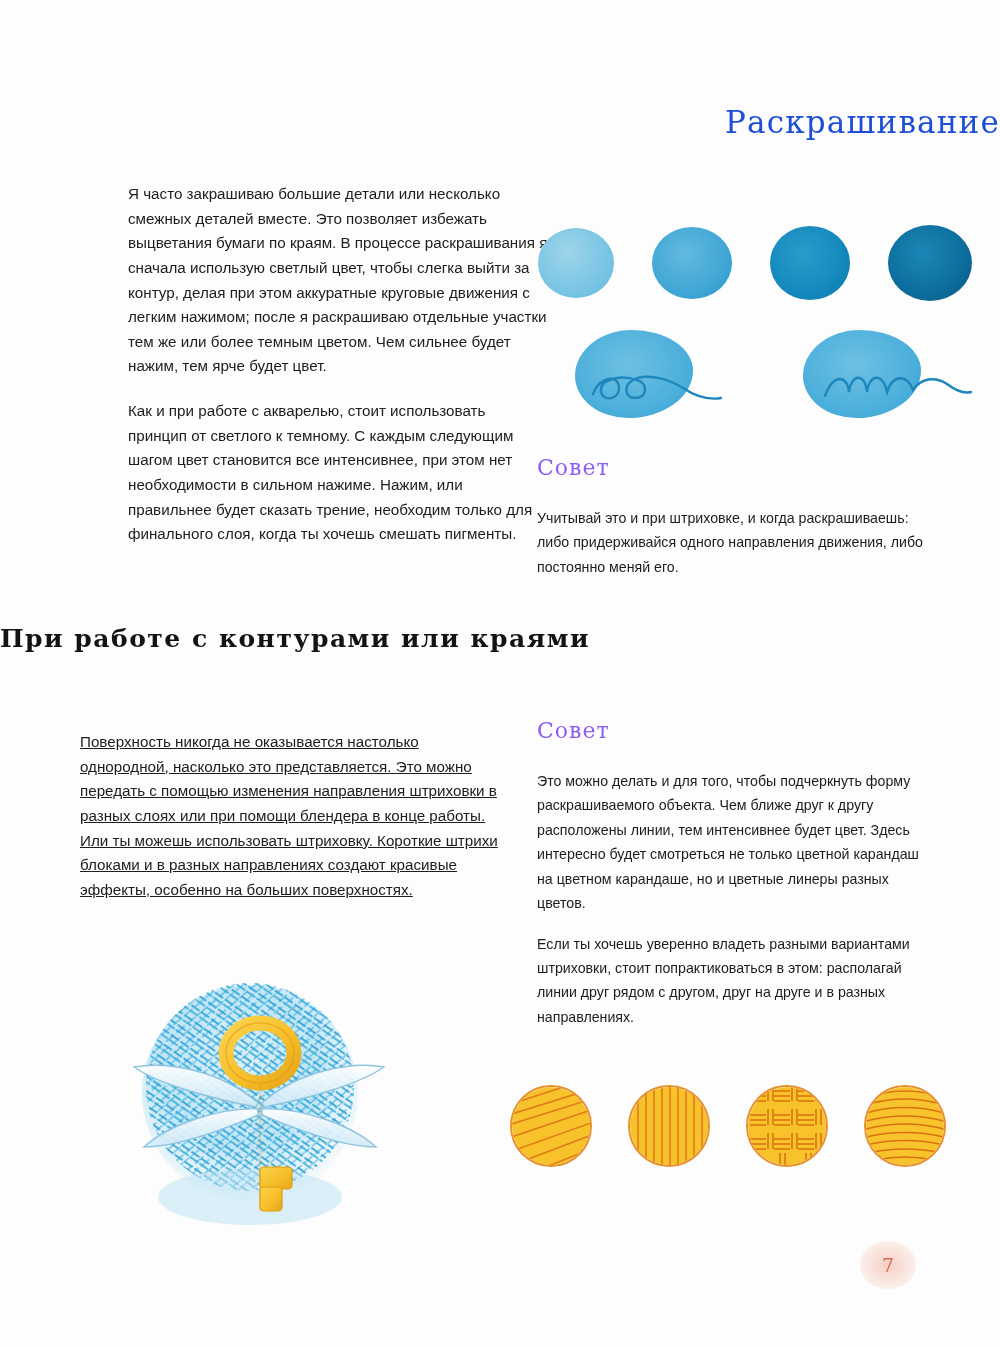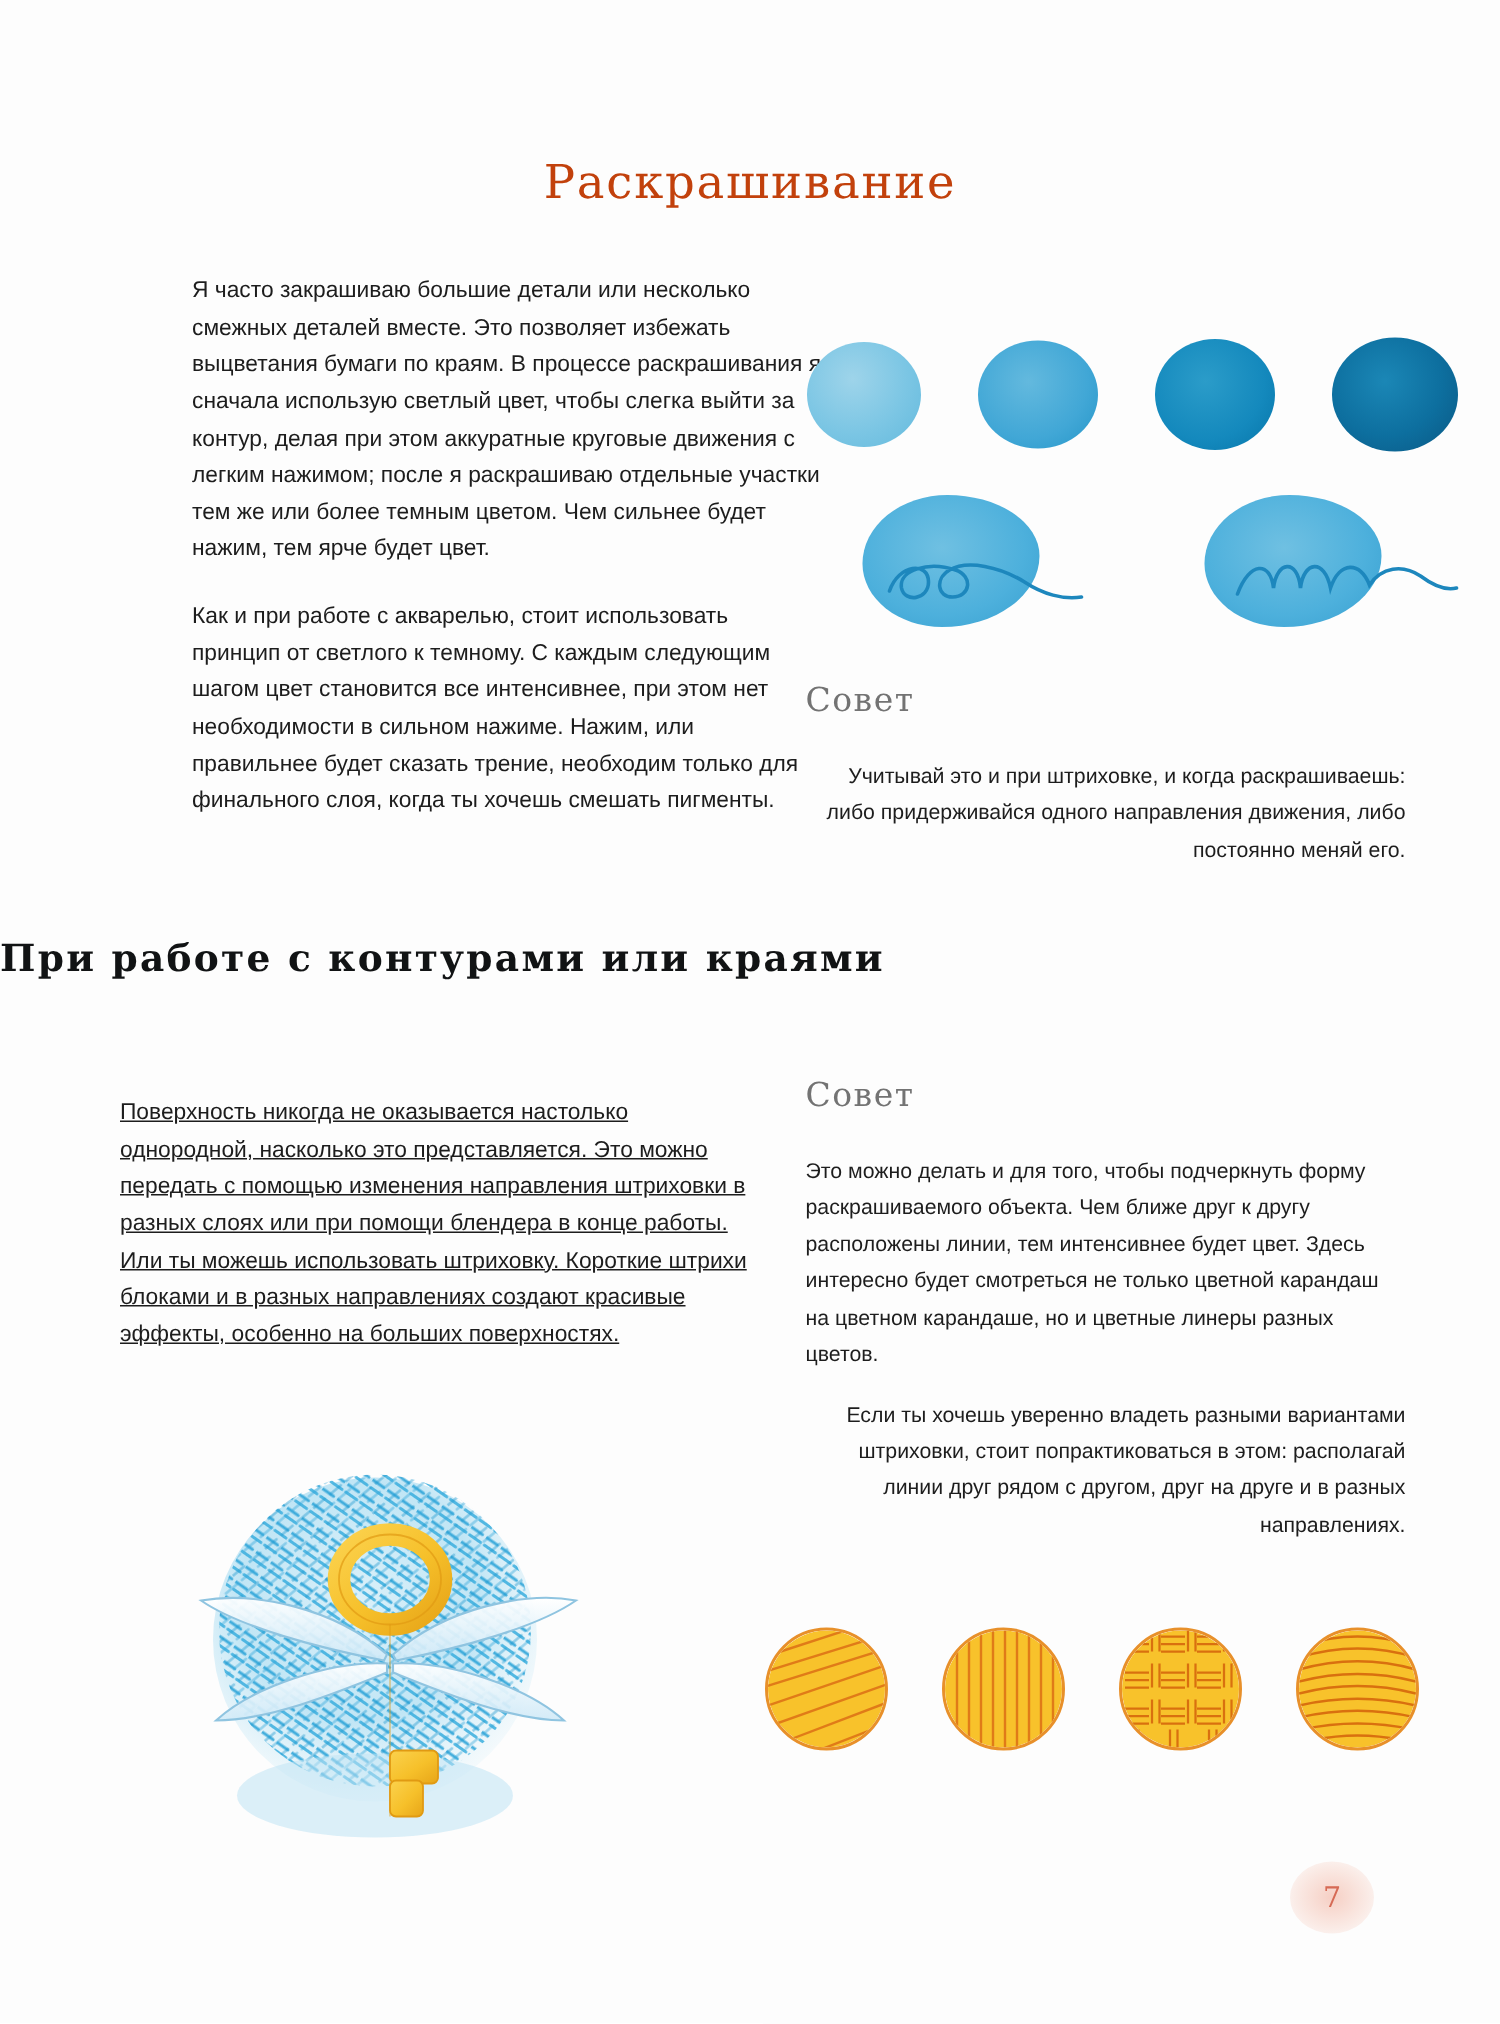--- a/index.html
+++ b/index.html
@@ -21,26 +21,26 @@
     inset: 0;
     background: #fdfdfd;
   }
 
   
   .page-title {
     position: absolute;
     top: 104px;
     left: 0;
     width: 100%;
-    text-align: center;
+    text-align: right;
     font-family: "DejaVu Serif", serif;
     font-weight: 400;
     font-size: 31px;
     letter-spacing: 1.2px;
-    color: #c2410c;
+    color: #1d4ed8;
   }
 
   .section-title {
     position: absolute;
     top: 624px;
     left: 0;
     width: 100%;
     text-align: left;
     font-family: "DejaVu Serif", serif;
     font-weight: 700;
@@ -61,30 +61,30 @@
 
   #left-col-top  { left: 80px; top: 182px; width: 420px; margin-left: 48px; }
   #left-col-mid  { left: 80px; top: 730px; width: 430px; text-decoration: underline; }
 
   .tip-block { position: absolute; }
   .tip-title {
     font-family: "DejaVu Serif", serif;
     font-weight: 400;
     font-size: 22px;
     letter-spacing: 1px;
-    color: #737373;
+    color: #8b5cf6;
     margin-bottom: 26px;
   }
   .tip-body {
     font-size: 14.2px;
     line-height: 1.72;
     color: #1d1d1d;
   }
   .tip-body p { margin: 0 0 16px 0; }
-  .tip-body p:last-child { margin-bottom: 0; text-align: right; }
+  .tip-body p:last-child { margin-bottom: 0; }
 
   #tip-right-top { left: 537px; top: 455px; width: 400px; }
   #tip-right-mid { left: 537px; top: 718px; width: 400px; }
 
   
   .swatch-row {
     position: absolute;
     display: flex;
     align-items: center;
   }

